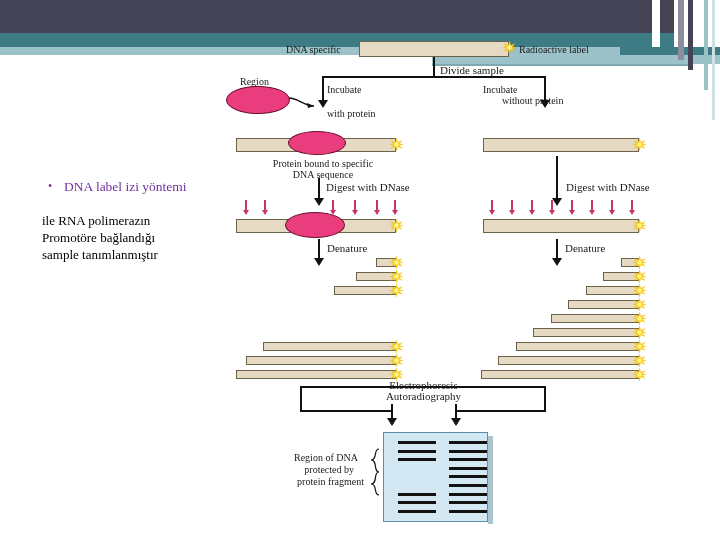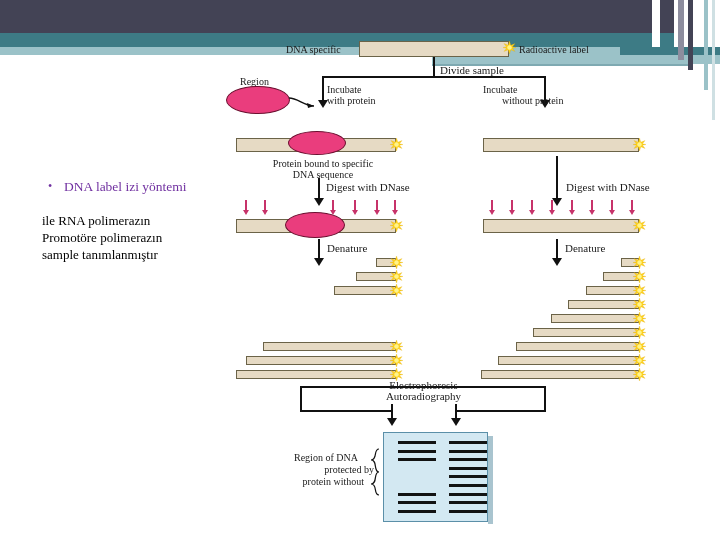--- a/index.html
+++ b/index.html
@@ -75,21 +75,21 @@
   <div class="band" id="band-vert"></div>
   <div class="band" id="band-vert2"></div>
 
   <div id="text-block">
     <div id="text-bullet-row">
       <span id="bullet-dot">•</span>
       <span id="title-purple">DNA label izi yöntemi</span>
     </div>
     <div id="body-lines">
       <div>ile RNA polimerazın</div>
-      <div>Promotöre polimerazın</div>
+      <div>Promotöre bağlandığı</div>
       <div>sample tanımlanmıştır</div>
     </div>
   </div>
 
   <div class="lbl" style="left:286px;top:44px;">DNA specific</div>
   <div class="dna" style="left:359px;top:41px;width:150px;height:16px;"></div>
   <div class="star" style="left:503px;top:41px;">
     <svg width="13" height="13" viewBox="0 0 20 20">
         <g fill="#ffd21a" stroke="#e0a800" stroke-width="0.4">
           <polygon points="10,0 12,6.5 18.5,4 14.5,9 20,10 14.5,11 18.5,16 12,13.5 10,20 8,13.5 1.5,16 5.5,11 0,10 5.5,9 1.5,4 8,6.5"></polygon>
@@ -109,21 +109,21 @@
   <div class="arrowhead" style="left:540px;top:100px;"></div>
 
   <div class="lbl" style="left:240px;top:76px;">Region</div>
   <div class="prot" style="left:226px;top:86px;width:62px;height:26px;"></div>
   <svg style="position:absolute;left:288px;top:92px;" width="34" height="22">
     <path d="M1,6 C10,6 16,14 26,14" stroke="#111" stroke-width="1.4" fill="none"></path>
     <polygon points="26,14 19,11 20,16" fill="#111"></polygon>
   </svg>
 
   <div class="lbl" style="left:327px;top:84px;">Incubate</div>
-  <div class="lbl" style="left:327px;top:95px;">with protein</div>
+  <div class="lbl" style="left:327px;top:108px;">with protein</div>
   <div class="lbl" style="left:483px;top:84px;">Incubate</div>
   <div class="lbl" style="left:483px;top:95px;margin-left:19px;">without protein</div>
 
   <div class="dna" style="left:236px;top:138px;width:160px;height:14px;"></div>
   <div class="prot" style="left:288px;top:131px;width:56px;height:22px;"></div>
   <div class="star" style="left:390px;top:138px;">
     <svg width="13" height="13" viewBox="0 0 20 20">
         <g fill="#ffd21a" stroke="#e0a800" stroke-width="0.4">
           <polygon points="10,0 12,6.5 18.5,4 14.5,9 20,10 14.5,11 18.5,16 12,13.5 10,20 8,13.5 1.5,16 5.5,11 0,10 5.5,9 1.5,4 8,6.5"></polygon>
         </g>
@@ -410,16 +410,16 @@
       <div class="gband" style="left: 449px; top: 484px; width: 38px; background: rgb(18, 18, 18);"></div>
       <div class="gband" style="left: 449px; top: 492.6px; width: 38px; background: rgb(18, 18, 18);"></div>
       <div class="gband" style="left: 449px; top: 501.2px; width: 38px; background: rgb(18, 18, 18);"></div>
       <div class="gband" style="left: 449px; top: 509.8px; width: 38px; background: rgb(18, 18, 18);"></div>
     </div>
 
   <svg style="position:absolute;left:366px;top:448px;" width="16" height="50">
     <path d="M13,1 C7,1 12,12 5,12 C12,12 7,24 13,24 M13,47 C7,47 12,36 5,36 C12,36 7,24 13,24" stroke="#111" stroke-width="1.2" fill="none"></path>
   </svg>
   <div class="lbl" style="left:294px;top:452px;text-align:left;width:70px;">Region of DNA</div>
-  <div class="lbl" style="left:304px;top:464px;text-align:right;width:70px;">protected by</div>
-  <div class="lbl" style="left:294px;top:476px;text-align:right;width:70px;">protein without</div>
+  <div class="lbl" style="left:284px;top:464px;text-align:right;width:70px;">protected by</div>
+  <div class="lbl" style="left:294px;top:476px;text-align:right;width:70px;">protein fragment</div>
 
 </div>
 
 </body></html>

